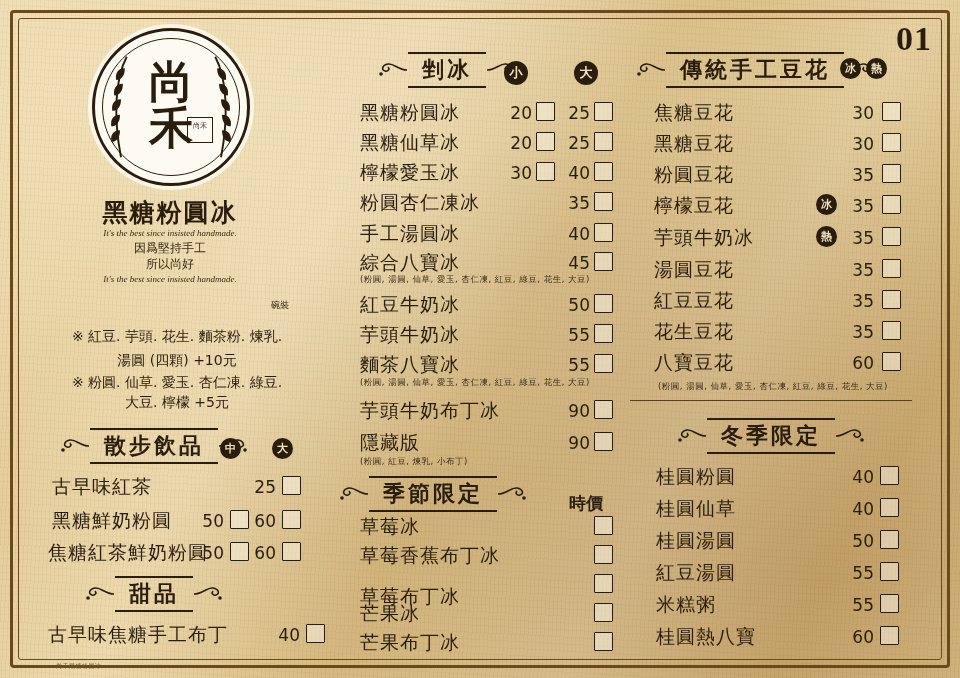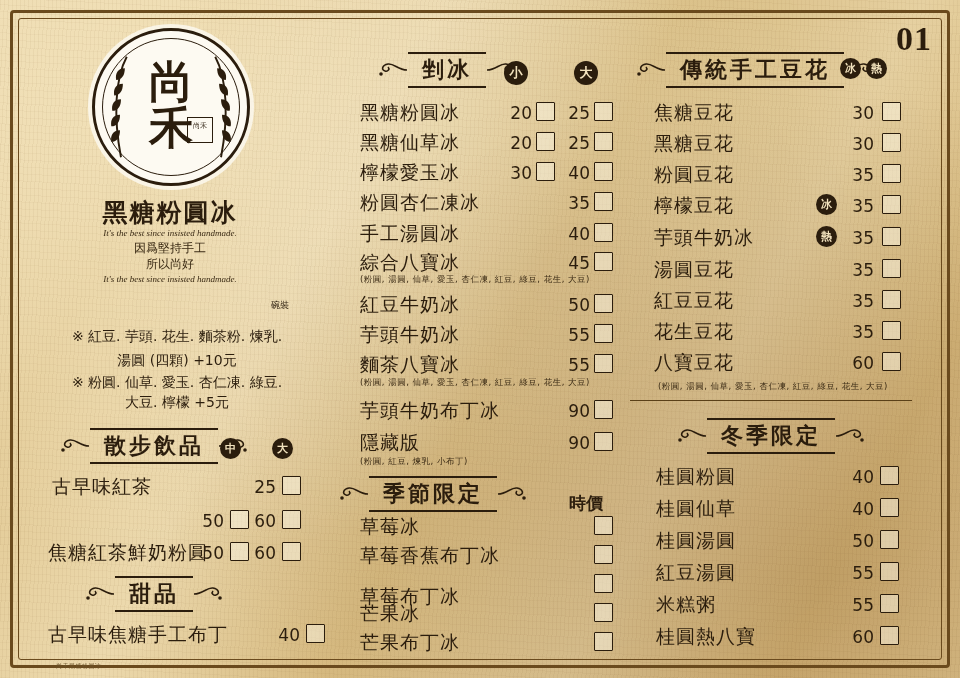--- a/index.html
+++ b/index.html
@@ -196,20 +196,21 @@
           </svg>
       </span>
     </div>
     <div class="circ sm" style="left:220px;top:438px;">中</div>
     <div class="circ sm" style="left:272px;top:438px;">大</div>
 
     <div class="item cn" style="left:52px;top:474px;">古早味紅茶</div>
     <div class="price" style="left:248px;top:477px;">25</div>
     <div class="box" style="left:282px;top:476px;"><span class="cb"></span></div>
 
+    <div class="item cn" style="left:52px;top:508px;">黑糖鮮奶粉圓</div>
     <div class="price" style="left:196px;top:511px;">50</div>
     <div class="box" style="left:230px;top:510px;"><span class="cb"></span></div>
     <div class="price" style="left:248px;top:511px;">60</div>
     <div class="box" style="left:282px;top:510px;"><span class="cb"></span></div>
 
     <div class="item cn" style="left:48px;top:540px;">焦糖紅茶鮮奶粉圓</div>
     <div class="price" style="left:196px;top:543px;">50</div>
     <div class="box" style="left:230px;top:542px;"><span class="cb"></span></div>
     <div class="price" style="left:248px;top:543px;">60</div>
     <div class="box" style="left:282px;top:542px;"><span class="cb"></span></div>

